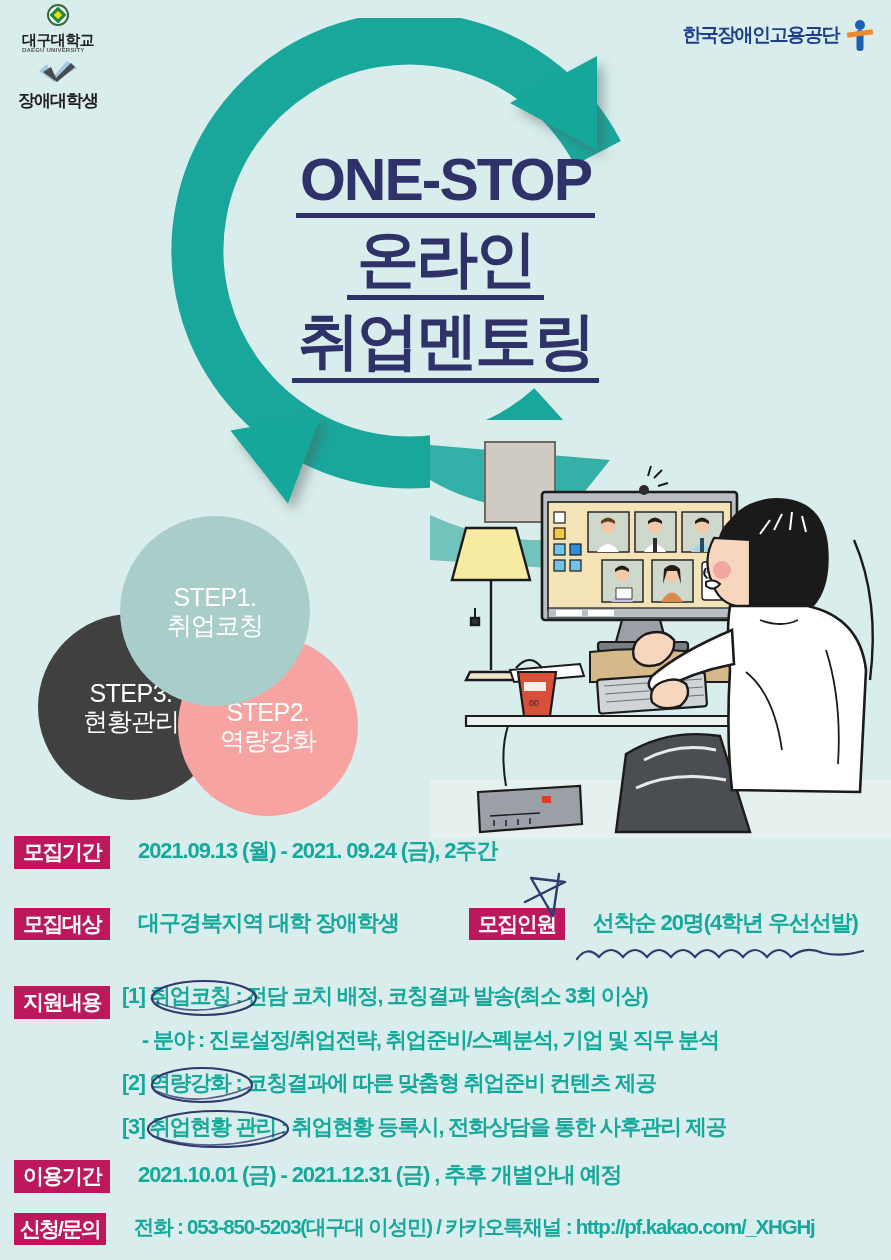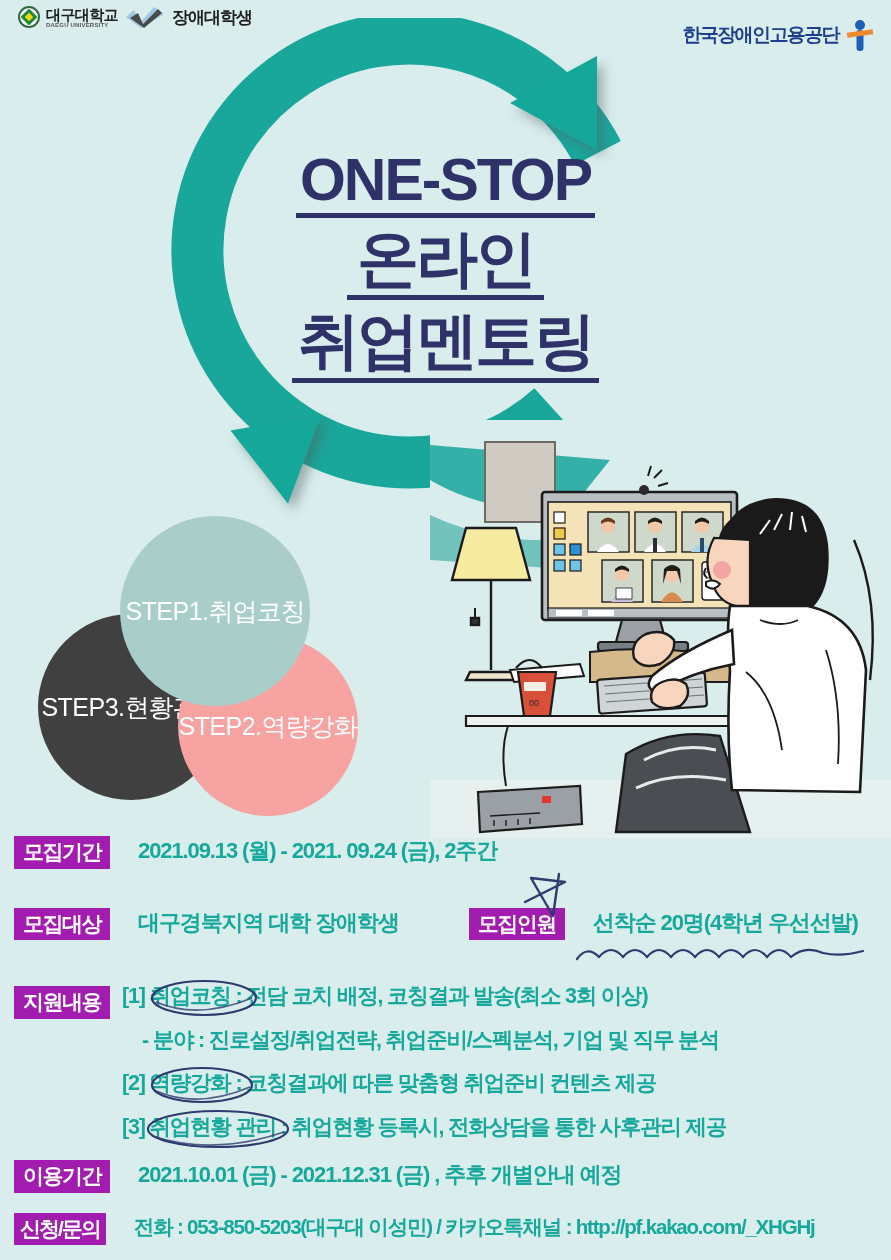--- a/index.html
+++ b/index.html
@@ -25,20 +25,21 @@
   .logo-left {
     position: absolute;
     left: 18px; top: 4px;
     z-index: 30;
   }
   .logo-row-1 {
     display: flex;
     align-items: center;
     gap: 6px;
     height: 26px;
+    flex-direction: column;
   }
   .dg-seal {
     width: 22px; height: 22px;
     border-radius: 50%;
     background: #ffffff;
     border: 2px solid #2f6b3c;
     display: flex; align-items: center; justify-content: center;
     position: relative;
     flex: 0 0 auto;
   }
@@ -123,21 +124,21 @@
     display: inline-block;
     border-bottom: 5px solid #2e3268;
     padding: 0 6px 2px 6px;
   }
 
   
   .steps { position: absolute; left: 0; top: 0; z-index: 14; }
   .step {
     position: absolute;
     border-radius: 50%;
-    display: flex; flex-direction: row;
+    display: flex; flex-direction: column;
     align-items: center; justify-content: center;
     color: #ffffff;
     text-align: center;
     line-height: 1.14;
   }
   .step .s-en { font-size: 25px; font-weight: 500; letter-spacing: -0.5px; }
   .step .s-ko { font-size: 25px; font-weight: 500; letter-spacing: -1px; }
 
   #step1 {
     left: 120px; top: 516px; width: 190px; height: 190px;
@@ -169,21 +170,21 @@
     color: #16a99b;
   }
   .row {
     display: flex;
     align-items: flex-start;
     padding: 0 14px;
     position: relative;
   }
   .badge {
     flex: 0 0 auto;
-    background: #a21caf;
+    background: #be185d;
     color: #ffffff;
     font-size: 21px;
     font-weight: 800;
     letter-spacing: -1.5px;
     padding: 4px 9px 5px 9px;
     line-height: 1.12;
     white-space: nowrap;
     text-align: center;
   }
   .badge.narrow { padding: 4px 6px 5px 6px; letter-spacing: -2px; }

